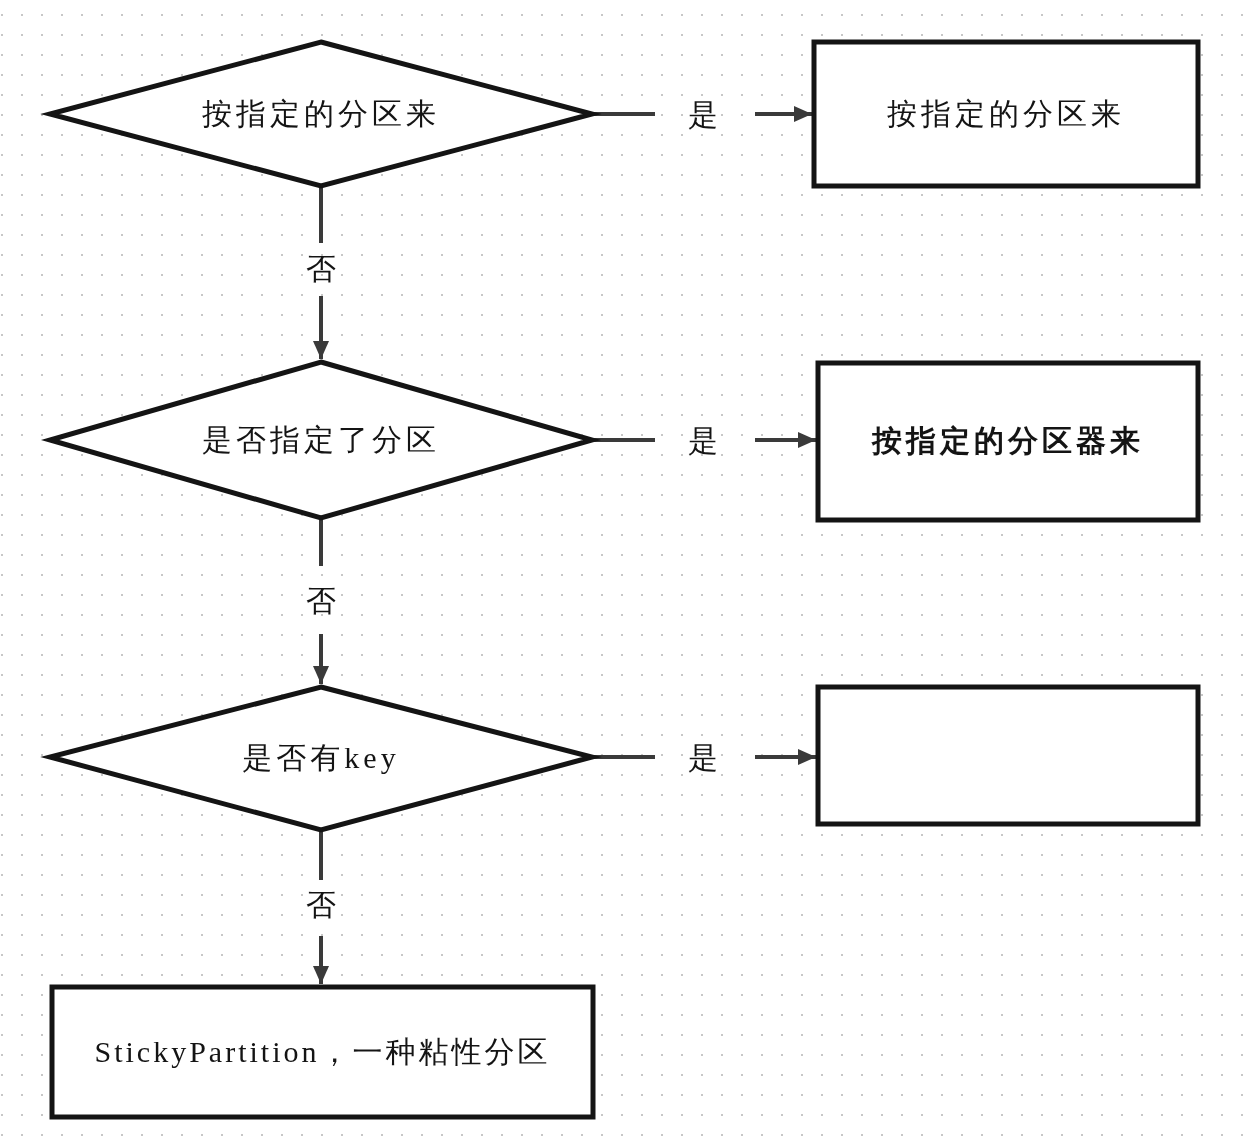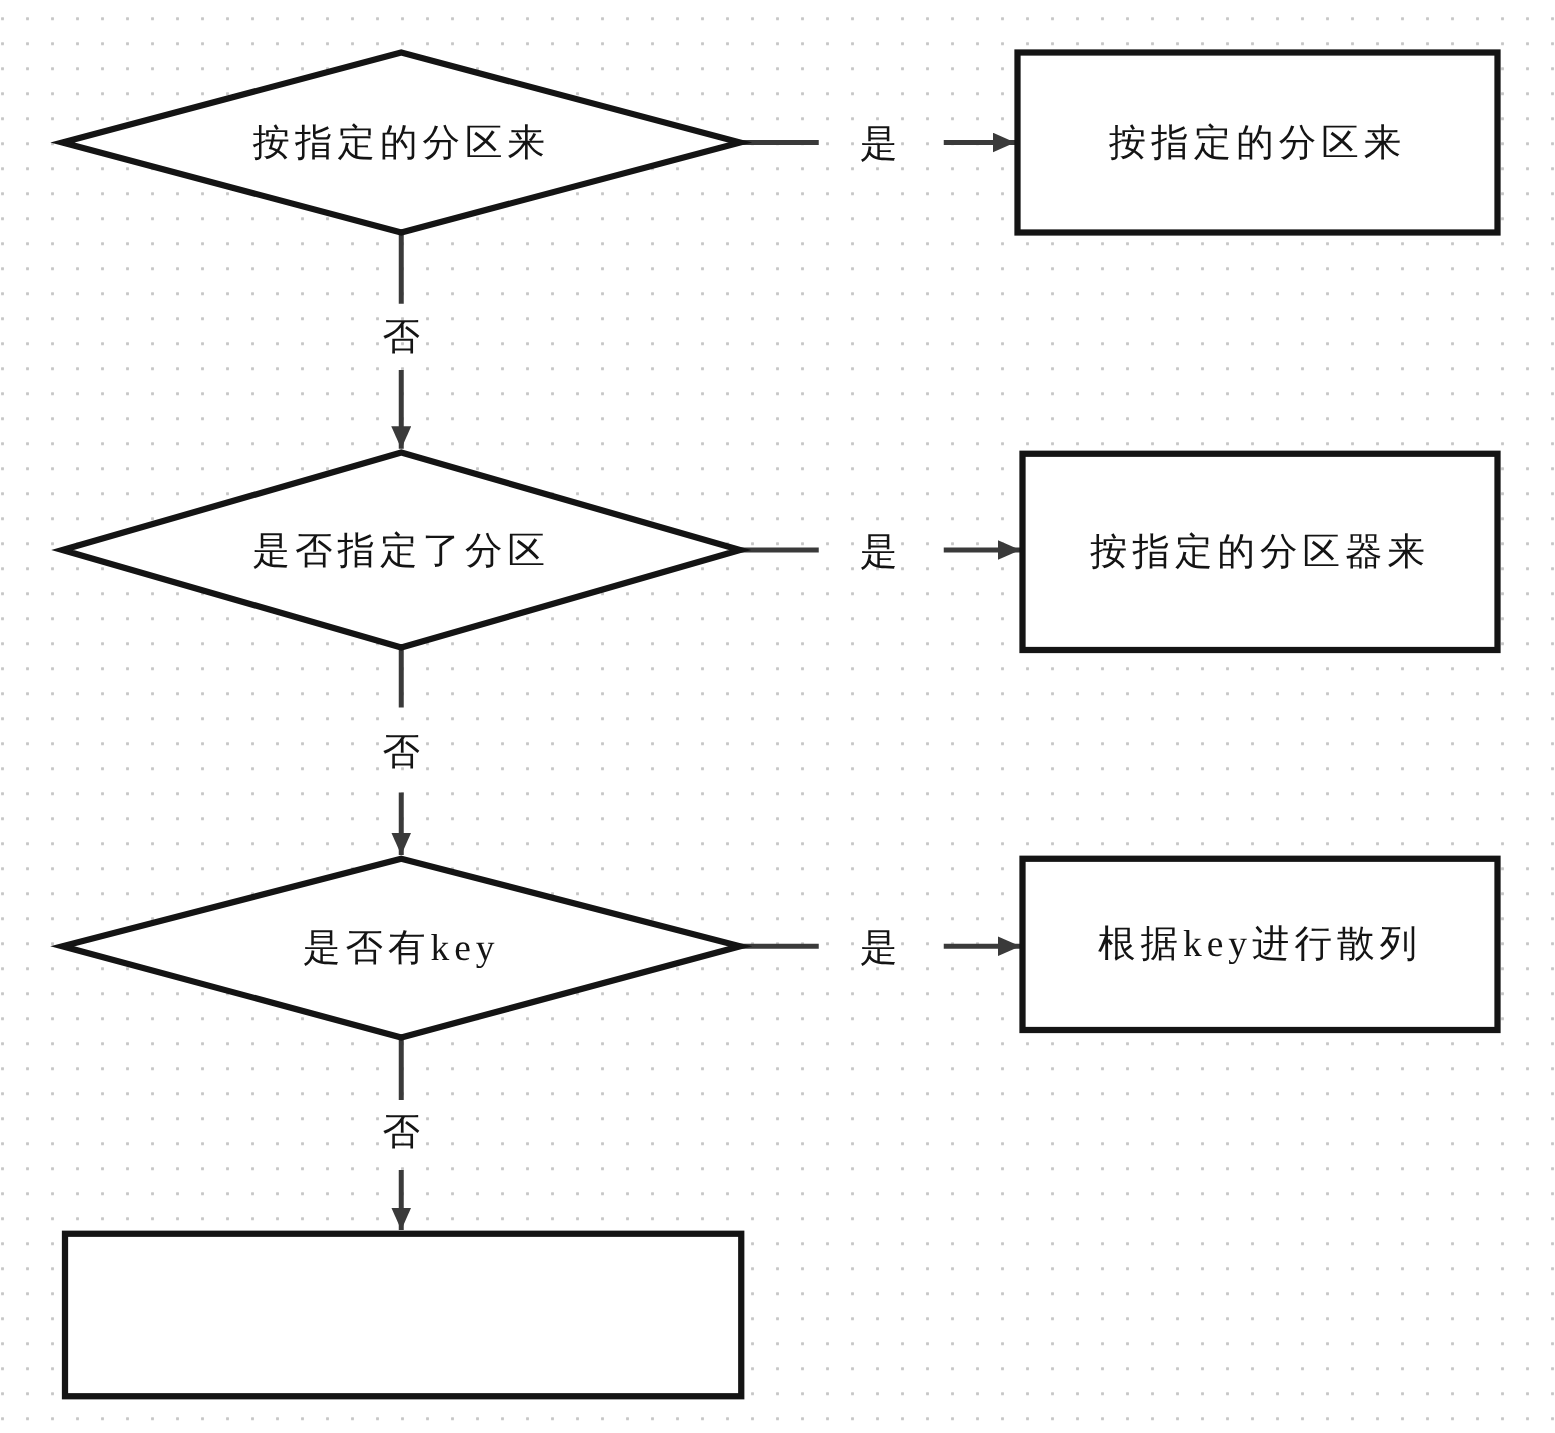--- a/index.html
+++ b/index.html
@@ -91,22 +91,22 @@
     <rect class="shape" x="818" y="363" width="380" height="157"></rect>
     <rect class="shape" x="818" y="687" width="380" height="137"></rect>
     <rect class="shape" x="52" y="987" width="541" height="130"></rect>
   </svg>
 
   <div class="label" style="left:51px; top:42px;  width:540px; height:144px;">按指定的分区来</div>
   <div class="label" style="left:51px; top:362px; width:540px; height:156px;">是否指定了分区</div>
   <div class="label" style="left:814px; top:42px;  width:384px; height:144px;">按指定的分区来</div>
 
   <div class="label" style="left:51px; top:687px; width:540px; height:143px;">是否有key</div>
-  <div class="label" style="left:818px; top:363px; width:380px; height:157px;">按指定的分区器来</div>
-  <div class="label" style="left:818px; top:687px; width:380px; height:137px;">根据key进行散列</div>
+  <div class="label" style="left:818px; top:363px; width:380px; height:157px;font-weight:bold;">按指定的分区器来</div>
+  <div class="label bottom-label" style="left:52px; top:987px; width:541px; height:130px;">StickyPartition，一种粘性分区</div>
 
   <div class="label edge-label" style="left:673px; top:99px;  width:60px; height:32px;">是</div>
   <div class="label edge-label" style="left:673px; top:425px; width:60px; height:32px;">是</div>
   <div class="label edge-label" style="left:673px; top:742px; width:60px; height:32px;">是</div>
 
   <div class="label edge-label" style="left:291px; top:253px; width:60px; height:32px;">否</div>
   <div class="label edge-label" style="left:291px; top:585px; width:60px; height:32px;">否</div>
   <div class="label edge-label" style="left:291px; top:889px; width:60px; height:32px;">否</div>
 
 </div>

